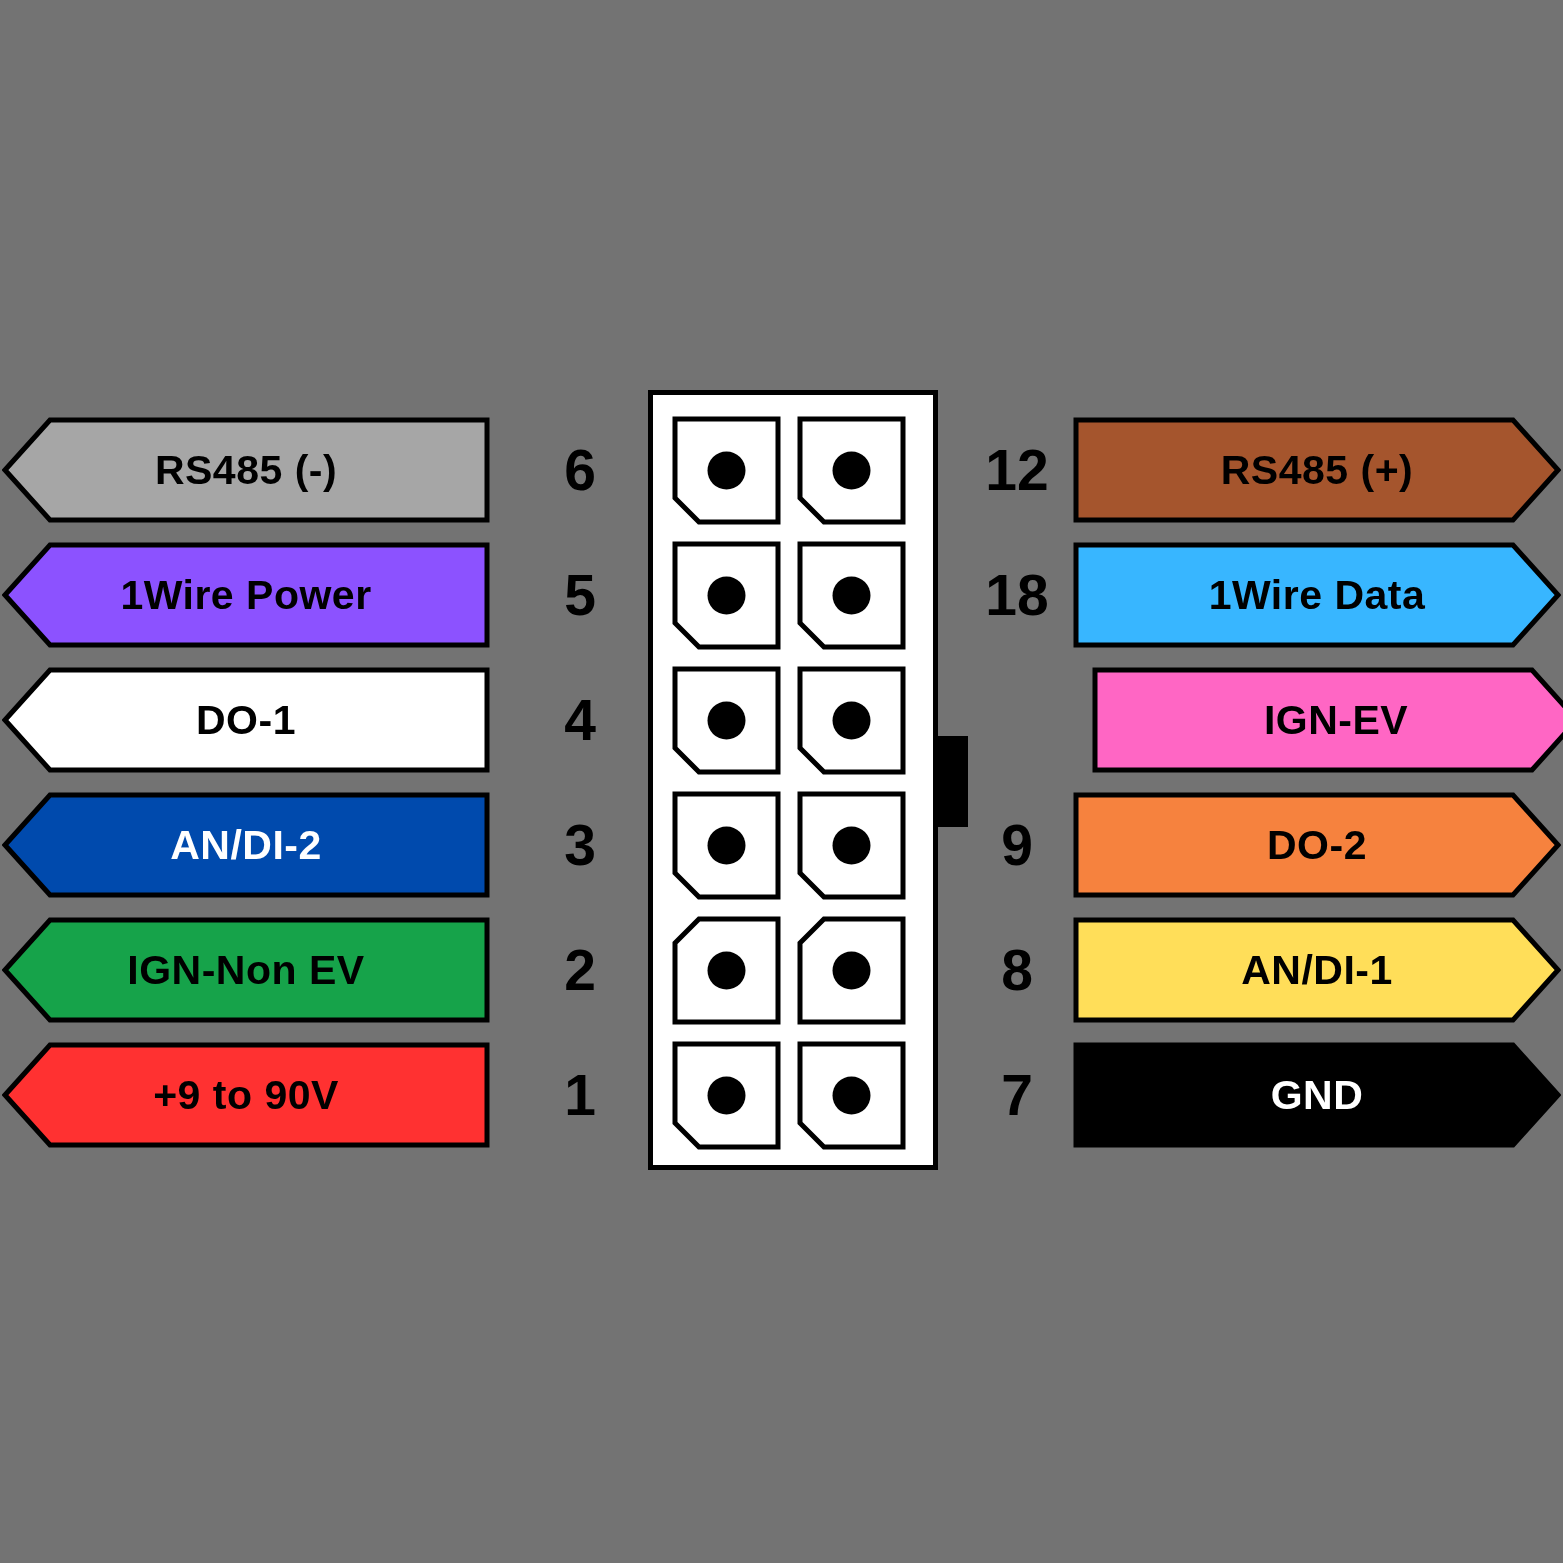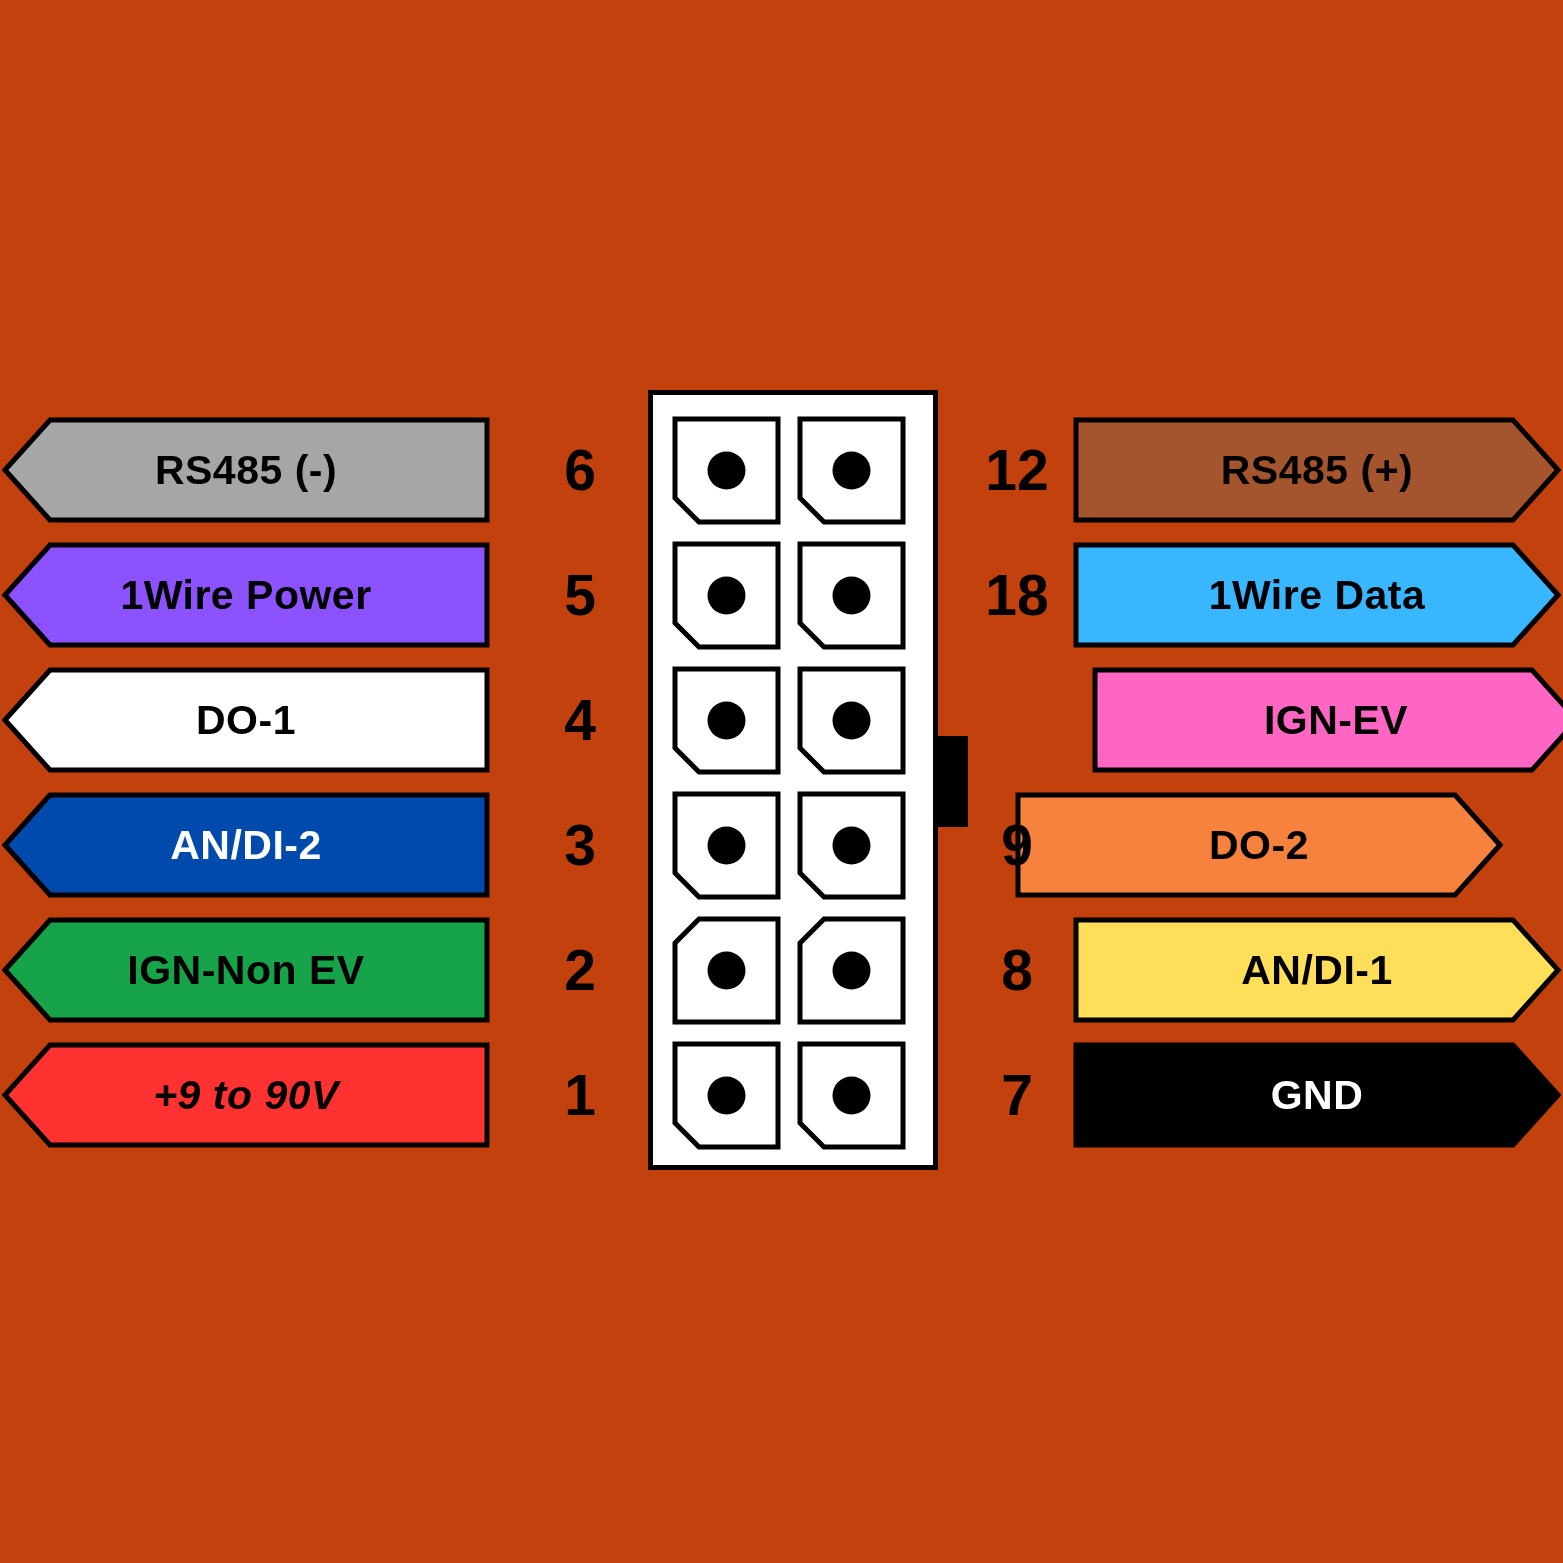--- a/index.html
+++ b/index.html
@@ -7,21 +7,21 @@
   body {
     width: 1563px;
     height: 1563px;
     font-family: "Liberation Sans", sans-serif;
     overflow: hidden;
   }
   .stage {
     position: relative;
     width: 1563px;
     height: 1563px;
-    background: #c2410c;
+    background: #737373;
   }
   .pin-label {
     position: absolute;
     width: 488px;
     height: 106px;
   }
   .pin-label svg { position: absolute; left: 0; top: 0; }
   .pin-label .txt {
     position: absolute;
     inset: 0;
@@ -112,21 +112,21 @@
       <span class="txt" style="color:#ffffff">AN/DI-2</span>
     </div>
     <div class="pin-number" style="left: 532px; top: 792px;">3</div>
     <div class="pin-label" style="left: 2px; top: 917px;">
       <svg width="488" height="106" viewBox="0 0 488 106">
         <polygon points="3,53 48,3 485,3 485,103 48,103" fill="#16a34a" stroke="#000000" stroke-width="5"></polygon>
       </svg>
       <span class="txt" style="color:#000000">IGN-Non EV</span>
     </div>
     <div class="pin-number" style="left: 532px; top: 917px;">2</div>
-    <div class="pin-label" style="left: 2px; top: 1042px; font-style: italic;">
+    <div class="pin-label" style="left: 2px; top: 1042px;">
       <svg width="488" height="106" viewBox="0 0 488 106">
         <polygon points="3,53 48,3 485,3 485,103 48,103" fill="#ff3131" stroke="#000000" stroke-width="5"></polygon>
       </svg>
       <span class="txt" style="color:#000000">+9 to 90V</span>
     </div>
     <div class="pin-number" style="left: 532px; top: 1042px;">1</div>
     <div class="pin-label" style="left: 1073px; top: 417px;">
       <svg width="488" height="106" viewBox="0 0 488 106">
         <polygon points="3,3 440,3 485,53 440,103 3,103" fill="#a5552d" stroke="#000000" stroke-width="5"></polygon>
       </svg>
@@ -139,21 +139,21 @@
       </svg>
       <span class="txt" style="color:#000000">1Wire Data</span>
     </div>
     <div class="pin-number" style="left: 969px; top: 542px;">18</div>
     <div class="pin-label" style="left: 1073px; top: 667px; margin-left: 19px;">
       <svg width="488" height="106" viewBox="0 0 488 106">
         <polygon points="3,3 440,3 485,53 440,103 3,103" fill="#ff66c4" stroke="#000000" stroke-width="5"></polygon>
       </svg>
       <span class="txt" style="color:#000000">IGN-EV</span>
     </div>
-    <div class="pin-label" style="left: 1015px; top: 792px;">
+    <div class="pin-label" style="left: 1073px; top: 792px;">
       <svg width="488" height="106" viewBox="0 0 488 106">
         <polygon points="3,3 440,3 485,53 440,103 3,103" fill="#f6823e" stroke="#000000" stroke-width="5"></polygon>
       </svg>
       <span class="txt" style="color:#000000">DO-2</span>
     </div>
     <div class="pin-number" style="left: 969px; top: 792px;">9</div>
     <div class="pin-label" style="left: 1073px; top: 917px;">
       <svg width="488" height="106" viewBox="0 0 488 106">
         <polygon points="3,3 440,3 485,53 440,103 3,103" fill="#ffde59" stroke="#000000" stroke-width="5"></polygon>
       </svg>

